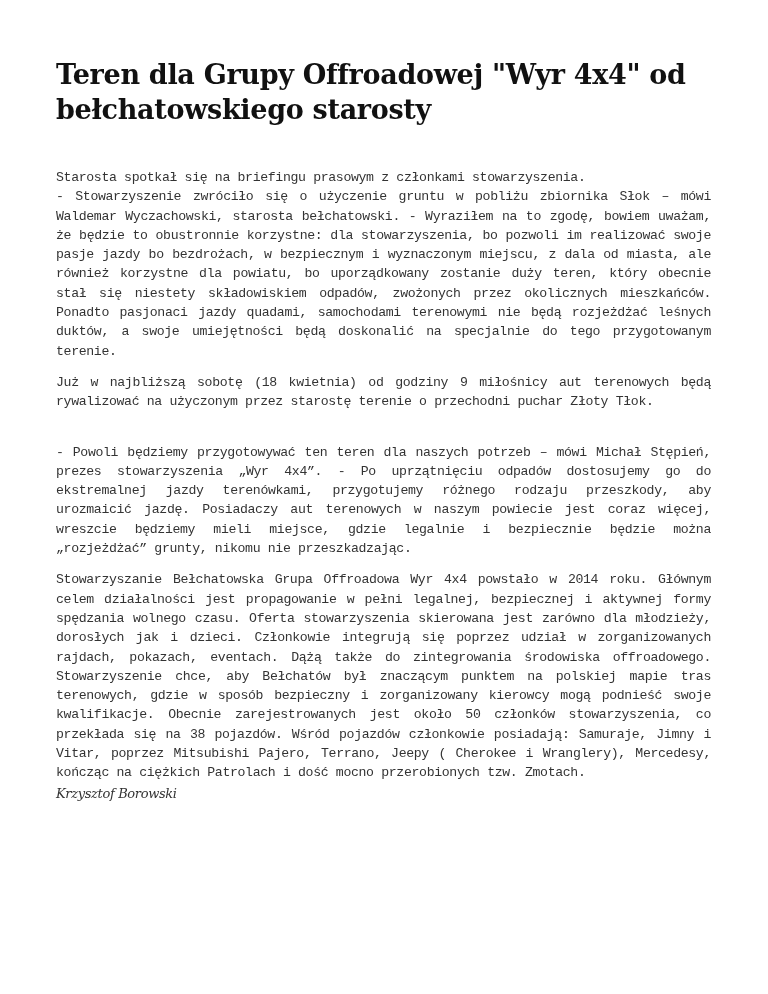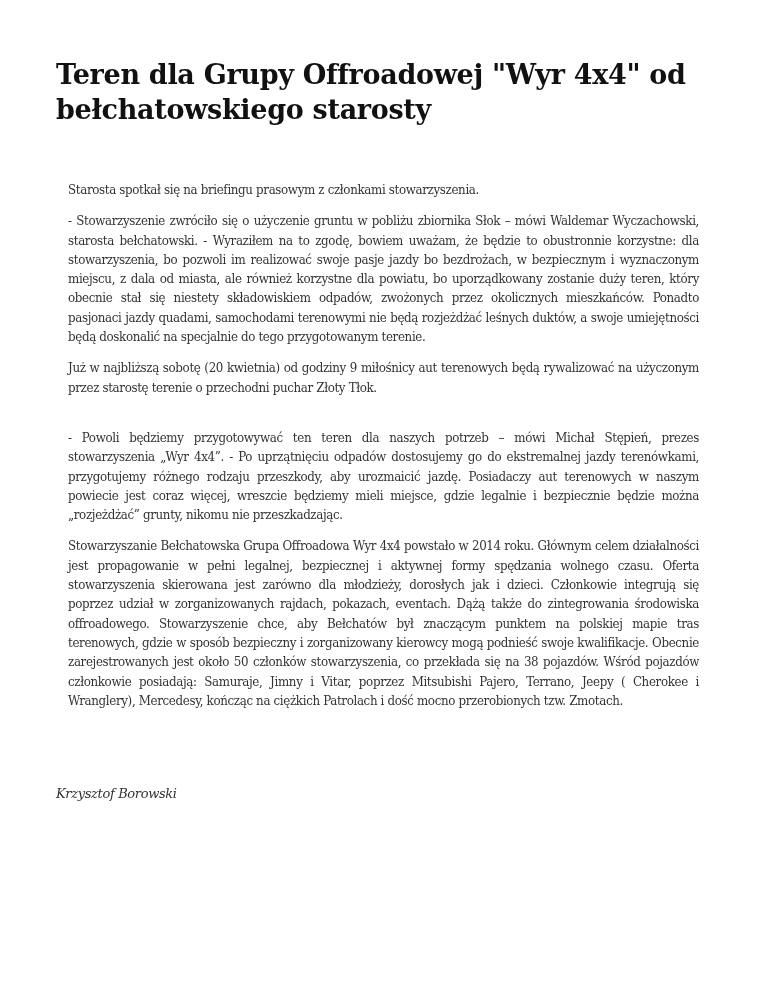--- a/index.html
+++ b/index.html
@@ -18,39 +18,39 @@
   .body {
     position: absolute; top: 168px; left: 0; width: 655px;
     font-family: "DejaVu Serif", serif;
     font-size: 13.2px;
     line-height: 19.3px;
     color: #333;
     text-align: justify;
     letter-spacing: -0.35px;
     font-stretch: condensed;
   }
-  .body p { margin: 12px; }
+  .body p { margin: 0; font-family: Liberation Mono, monospace; }
   .p1 { margin-bottom: 12px !important; }
   .p2 { margin-bottom: 31px !important; }
   .p3 { margin-bottom: 12px !important; }
   .author {
     position: absolute; top: 786px; left: 0;
     font-family: "DejaVu Serif", serif;
     font-style: italic;
     font-size: 13px;
     color: #333;
     letter-spacing: -0.35px;
   }
 </style>
 </head>
 <body>
 
 <div class="page">
   <h1>Teren dla Grupy Offroadowej "Wyr 4x4" od bełchatowskiego starosty</h1>
   <div class="body">
     <p class="p0">Starosta spotkał się na briefingu prasowym z członkami stowarzyszenia.</p>
     <p class="p1">- Stowarzyszenie zwróciło się o użyczenie gruntu w pobliżu zbiornika Słok – mówi Waldemar Wyczachowski, starosta bełchatowski. - Wyraziłem na to zgodę, bowiem uważam, że będzie to obustronnie korzystne: dla stowarzyszenia, bo pozwoli im realizować swoje pasje jazdy bo bezdrożach, w bezpiecznym i wyznaczonym miejscu, z dala od miasta, ale również korzystne dla powiatu, bo uporządkowany zostanie duży teren, który obecnie stał się niestety składowiskiem odpadów, zwożonych przez okolicznych mieszkańców. Ponadto pasjonaci jazdy quadami, samochodami terenowymi nie będą rozjeżdżać leśnych duktów, a swoje umiejętności będą doskonalić na specjalnie do tego przygotowanym terenie.</p>
-    <p class="p2">Już w najbliższą sobotę (20 kwietnia) od godziny 9 miłośnicy aut terenowych będą rywalizować na użyczonym przez starostę terenie o przechodni puchar Złoty Tłok.</p>
+    <p class="p2">Już w najbliższą sobotę (18 kwietnia) od godziny 9 miłośnicy aut terenowych będą rywalizować na użyczonym przez starostę terenie o przechodni puchar Złoty Tłok.</p>
     <p class="p3">- Powoli będziemy przygotowywać ten teren dla naszych potrzeb – mówi Michał Stępień, prezes stowarzyszenia „Wyr 4x4”. - Po uprzątnięciu odpadów dostosujemy go do ekstremalnej jazdy terenówkami, przygotujemy różnego rodzaju przeszkody, aby urozmaicić jazdę. Posiadaczy aut terenowych w naszym powiecie jest coraz więcej, wreszcie będziemy mieli miejsce, gdzie legalnie i bezpiecznie będzie można „rozjeżdżać” grunty, nikomu nie przeszkadzając.</p>
     <p class="p4">Stowarzyszanie Bełchatowska Grupa Offroadowa Wyr 4x4 powstało w 2014 roku. Głównym celem działalności jest propagowanie w pełni legalnej, bezpiecznej i aktywnej formy spędzania wolnego czasu. Oferta stowarzyszenia skierowana jest zarówno dla młodzieży, dorosłych jak i dzieci. Członkowie integrują się poprzez udział w zorganizowanych rajdach, pokazach, eventach. Dążą także do zintegrowania środowiska offroadowego. Stowarzyszenie chce, aby Bełchatów był znaczącym punktem na polskiej mapie tras terenowych, gdzie w sposób bezpieczny i zorganizowany kierowcy mogą podnieść swoje kwalifikacje. Obecnie zarejestrowanych jest około 50 członków stowarzyszenia, co przekłada się na 38 pojazdów. Wśród pojazdów członkowie posiadają: Samuraje, Jimny i Vitar, poprzez Mitsubishi Pajero, Terrano, Jeepy ( Cherokee i Wranglery), Mercedesy, kończąc na ciężkich Patrolach i dość mocno przerobionych tzw. Zmotach.</p>
   </div>
   <div class="author">Krzysztof Borowski</div>
 </div>
 
 </body></html>

